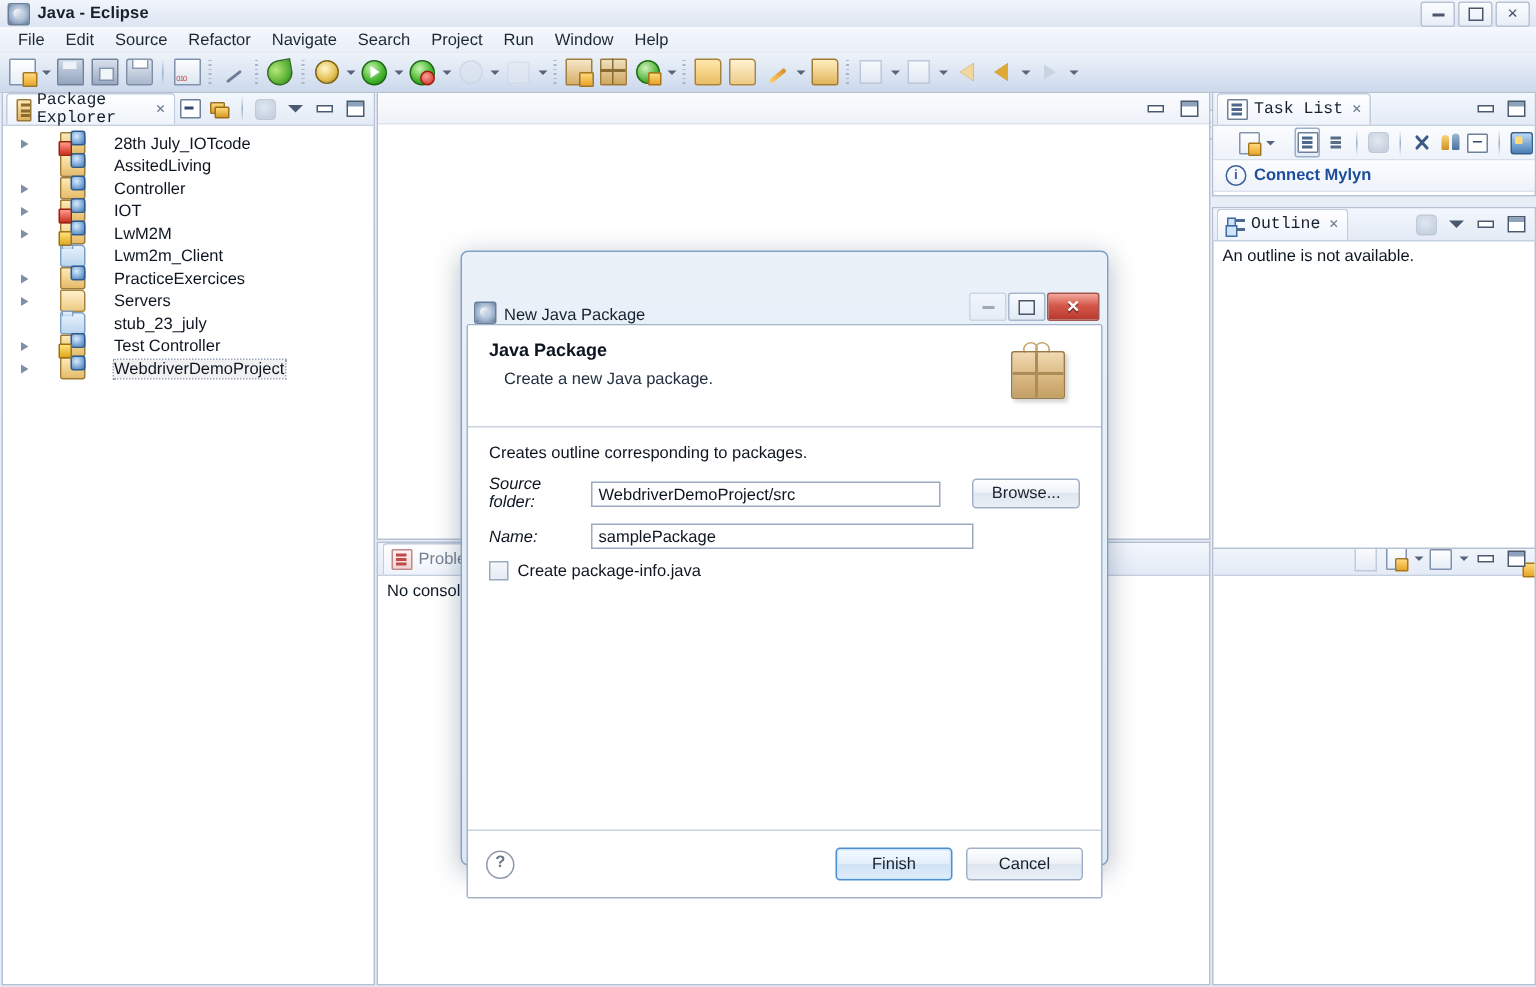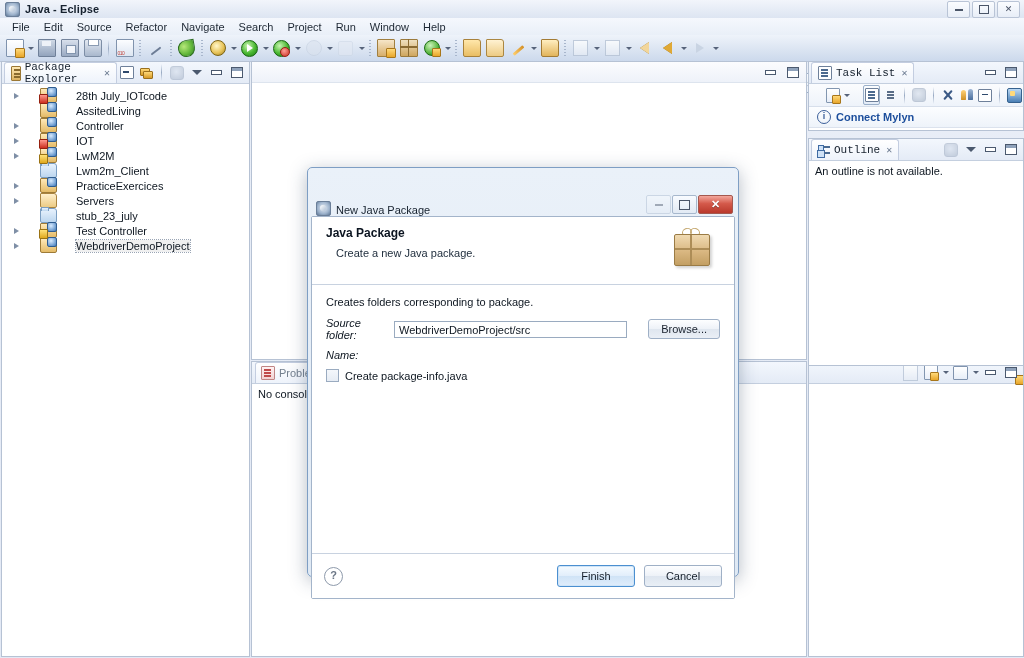--- a/index.html
+++ b/index.html
@@ -779,30 +779,31 @@
         <div class="pkg-art">
           <div class="pkg-bow"></div>
           <div class="pkg-box">
             <div class="pkg-hband"></div>
             <div class="pkg-vband"></div>
           </div>
         </div>
       </div>
 
       <div class="dlg-main">
-        <div class="dlg-desc">Creates folders corresponding to package.</div>
+        <div class="dlg-desc">Creates outline corresponding to packages.</div>
 
         <div class="frow">
           <span class="flabel">Source folder:</span>
           <span class="finput src" placeholder="">WebdriverDemoProject/src</span>
           <button class="fbtn">Browse...</button>
         </div>
 
         <div class="frow">
           <span class="flabel">Name:</span>
+          <span class="finput nm" placeholder="">samplePackage</span>
         </div>
 
         <div class="cbrow">
           <span class="cbox"></span>
           <span class="cblbl">Create package-info.java</span>
         </div>
       </div>
 
       <div class="dlg-foot">
         <div class="help">?</div>

